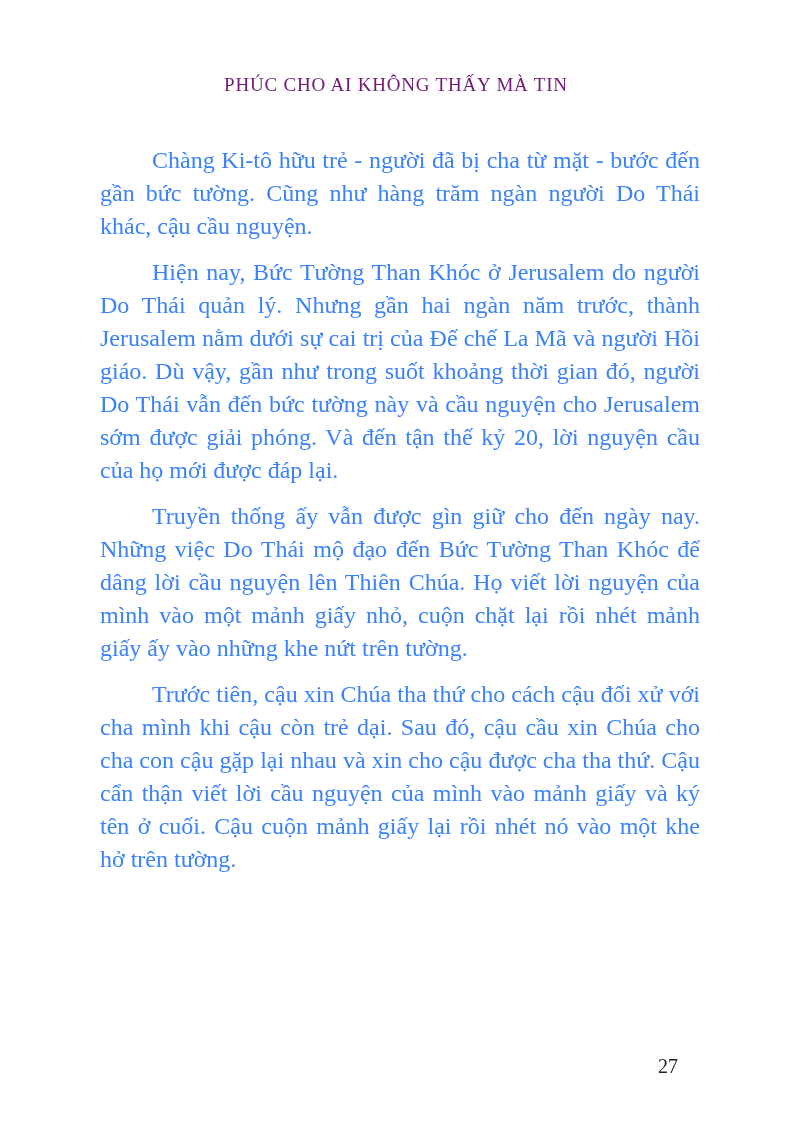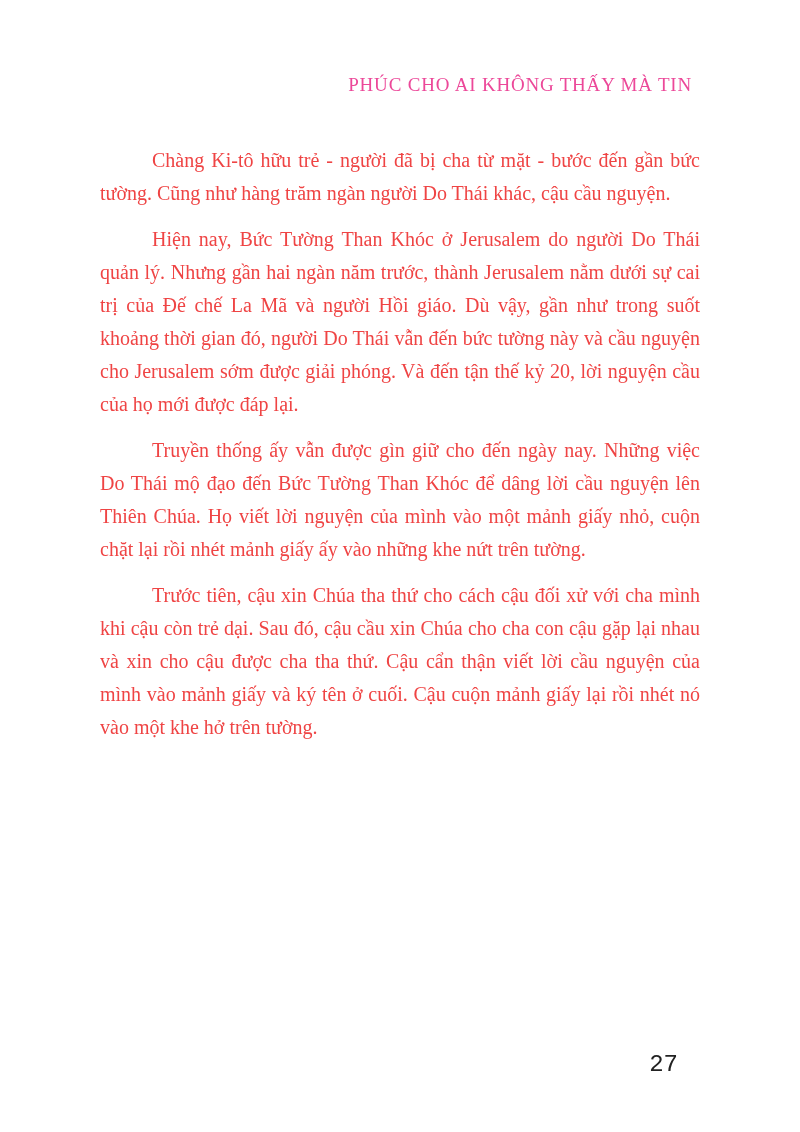--- a/index.html
+++ b/index.html
@@ -12,47 +12,47 @@
     background: #ffffff;
     position: relative;
     overflow: hidden;
     font-family: "Liberation Serif", "DejaVu Serif", serif;
   }
   .running-head {
     position: absolute;
     top: 74px;
     left: 100px;
     right: 108px;
-    text-align: right;
+    text-align: center;
     font-family: "Liberation Serif", "DejaVu Serif", serif;
     font-size: 19px;
     letter-spacing: 0.8px;
-    color: #ec4899;
+    color: #701a75;
     white-space: nowrap;
   }
   .content {
     position: absolute;
     top: 144px;
     left: 100px;
     width: 600px;
-    font-size: 20px;
+    font-size: 24px;
     line-height: 33px;
     text-align: justify;
-    color: #ef4444;
+    color: #3b82f6;
   }
   .content p {
     margin: 0 0 13px 0;
     text-indent: 52px;
   }
   .page-number {
     position: absolute;
     right: 122px;
     bottom: 54px;
-    font-family: Liberation Mono, monospace;
-    font-size: 24px;
+    font-family: Liberation Serif, serif;
+    font-size: 20px;
     color: #222222;
   }
 </style>
 </head>
 <body>
 
 <div class="running-head">PHÚC CHO AI KHÔNG THẤY MÀ TIN</div>
 
 <div class="content">
   <p>Chàng Ki-tô hữu trẻ - người đã bị cha từ mặt - bước đến gần bức tường. Cũng như hàng trăm ngàn người Do Thái khác, cậu cầu nguyện.</p>

